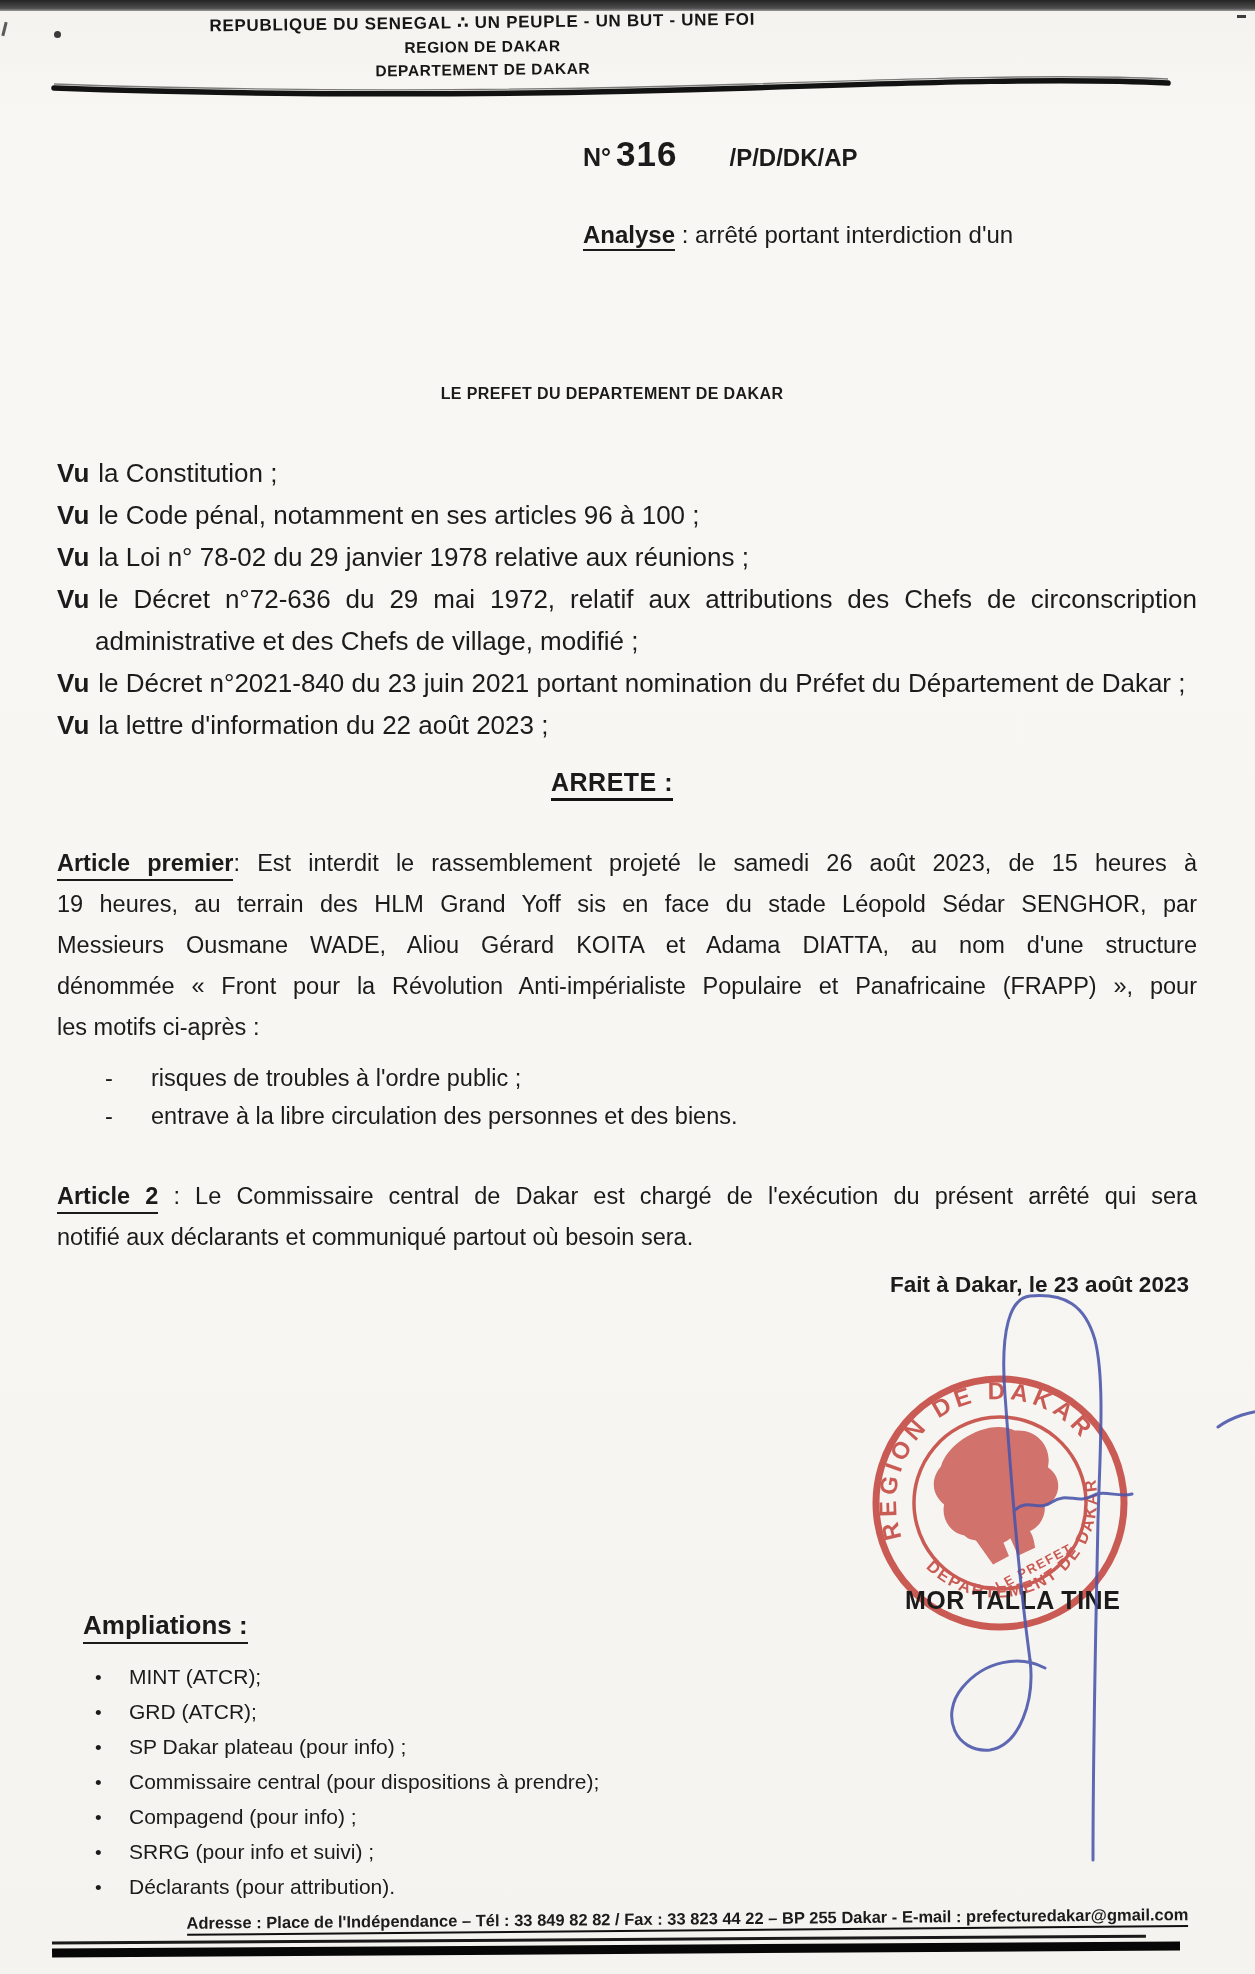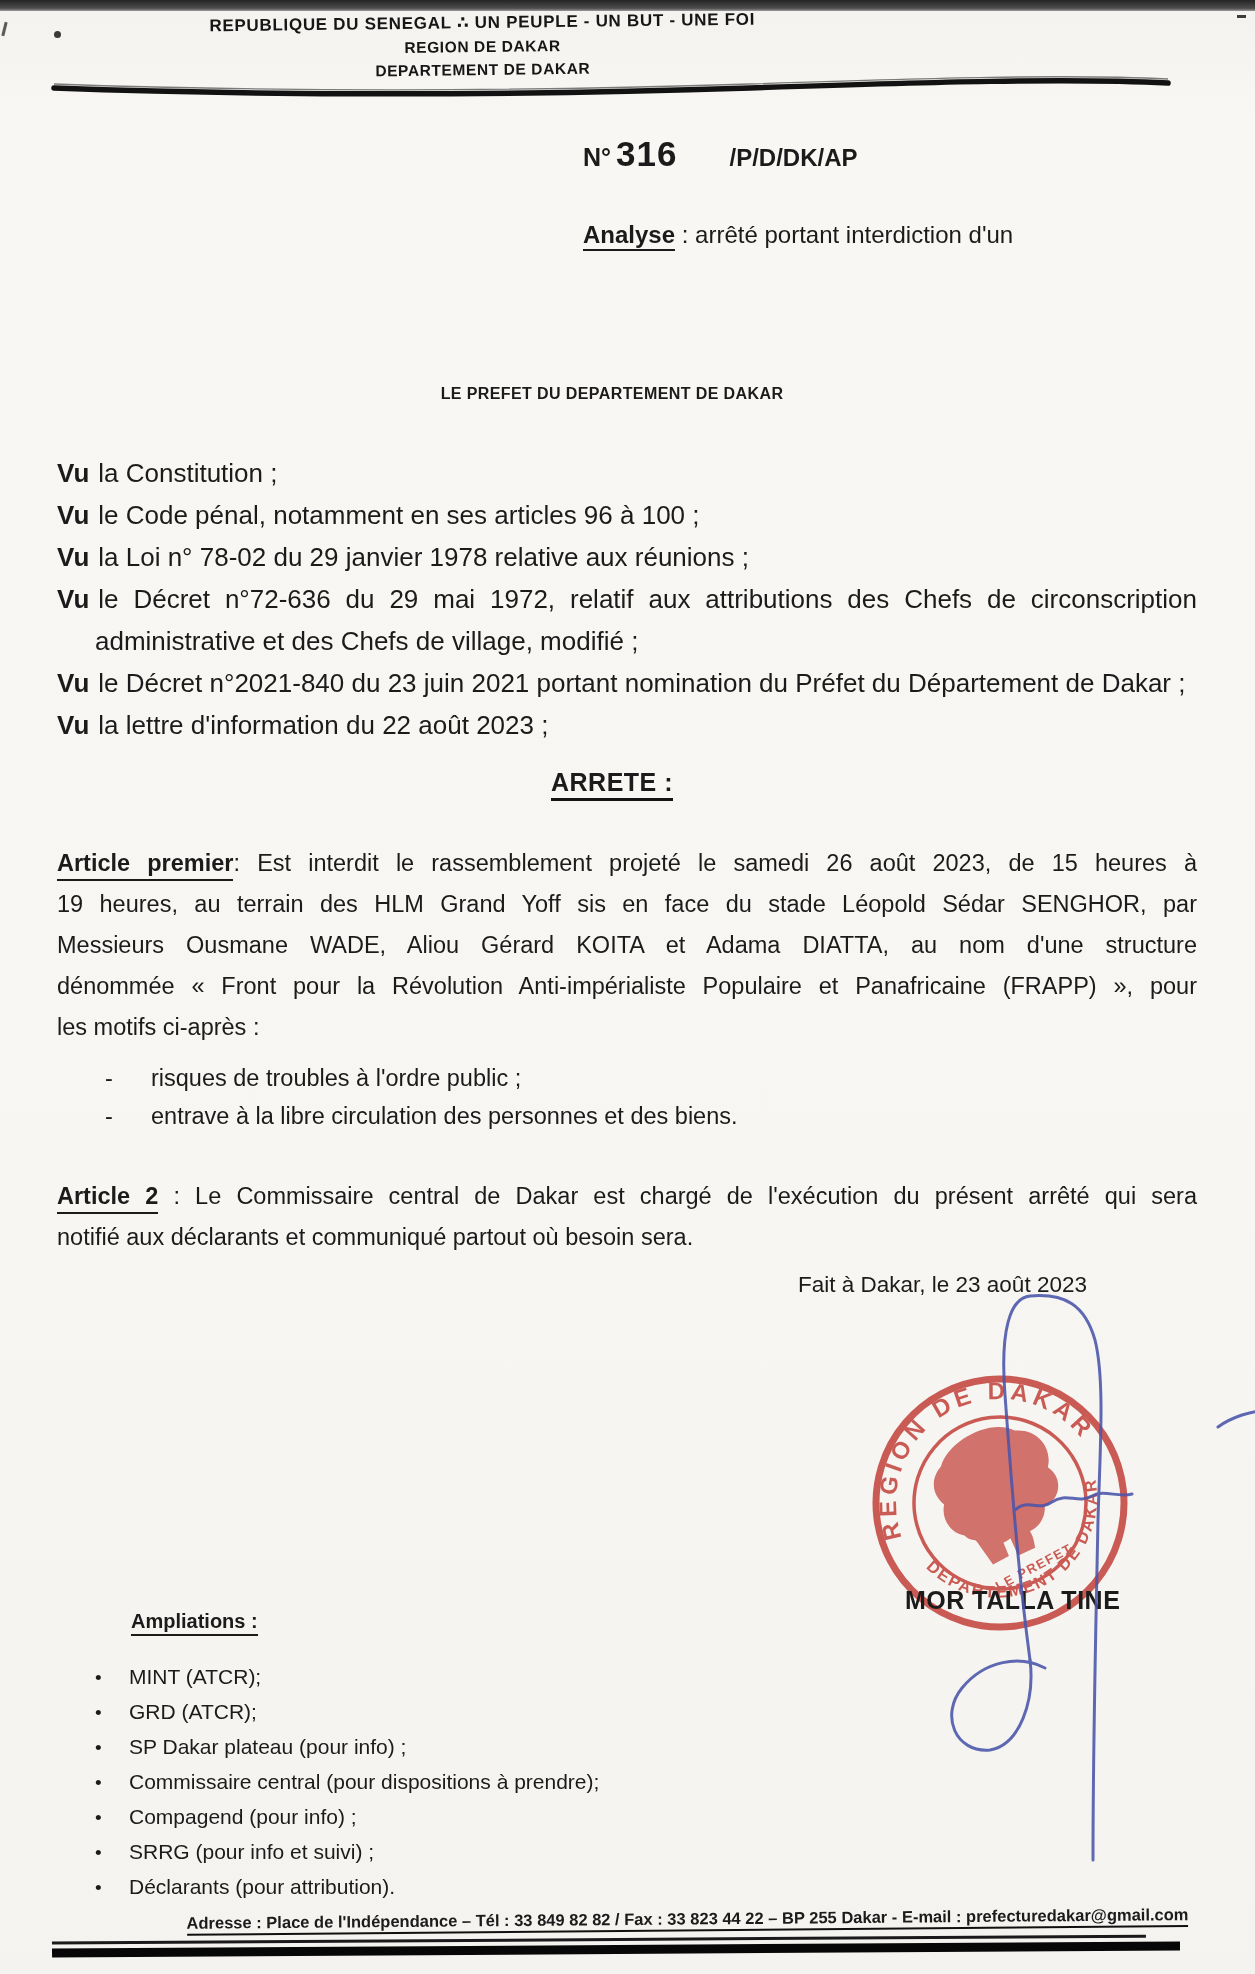--- a/index.html
+++ b/index.html
@@ -40,27 +40,27 @@
 
   .article{position:absolute;left:57px;width:1140px;font-size:23.5px;line-height:41px;}
   .a1{top:843px;}
   .a2{top:1176px;}
   .label-u{font-weight:bold;border-bottom:2.5px solid #1b1b1b;padding-bottom:3px;}
 
   .motifs{position:absolute;left:105px;top:1060px;font-size:23.5px;line-height:37.5px;}
   .motif-row{display:flex;}
   .dash{width:46px;flex:none;}
 
-  .fait{position:absolute;left:798px;top:1272px;font-size:22.5px;font-weight:normal;white-space:nowrap;}
+  .fait{position:absolute;left:890px;top:1272px;font-size:22.5px;font-weight:bold;white-space:nowrap;}
 
   .stamp{position:absolute;left:865px;top:1368px;z-index:2;}
   .signature{position:absolute;left:900px;top:1290px;z-index:4;}
   .signer{position:absolute;left:905px;top:1586px;z-index:3;font-size:25px;font-weight:bold;letter-spacing:.5px;white-space:nowrap;}
 
-  .amp-heading{position:absolute;left:83px;top:1610px;font-size:20px;margin-left:48px;}
+  .amp-heading{position:absolute;left:83px;top:1610px;font-size:26px;}
   .bu2{font-weight:bold;border-bottom:2px solid #1b1b1b;padding-bottom:2px;}
   .amp-list{position:absolute;left:95px;top:1660px;font-size:21px;line-height:34px;}
   .amp-row{display:flex;align-items:baseline;}
   .blt{width:34px;flex:none;font-size:19px;}
 
   .footer{position:absolute;left:0;top:1910px;width:1255px;box-sizing:border-box;padding-left:120px;
     text-align:center;font-size:16.5px;font-weight:bold;transform:rotate(-0.5deg);white-space:nowrap;}
   .footer-text{border-bottom:2px solid #101010;padding-bottom:2px;}
   .bottom-rules{position:absolute;left:52px;top:1938px;width:1128px;transform:rotate(-0.35deg);}
   .rule-thin{height:3px;background:#1a1a1a;width:97%;margin-bottom:4px;}

